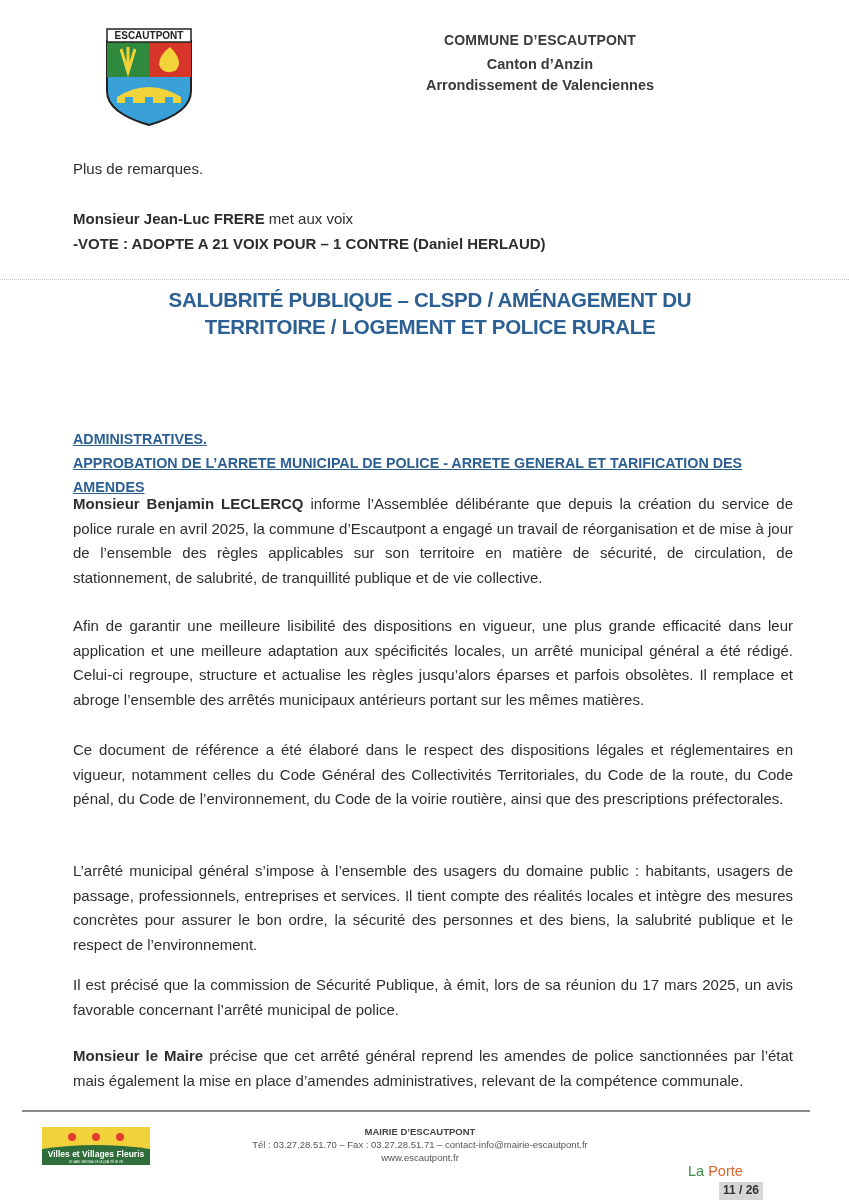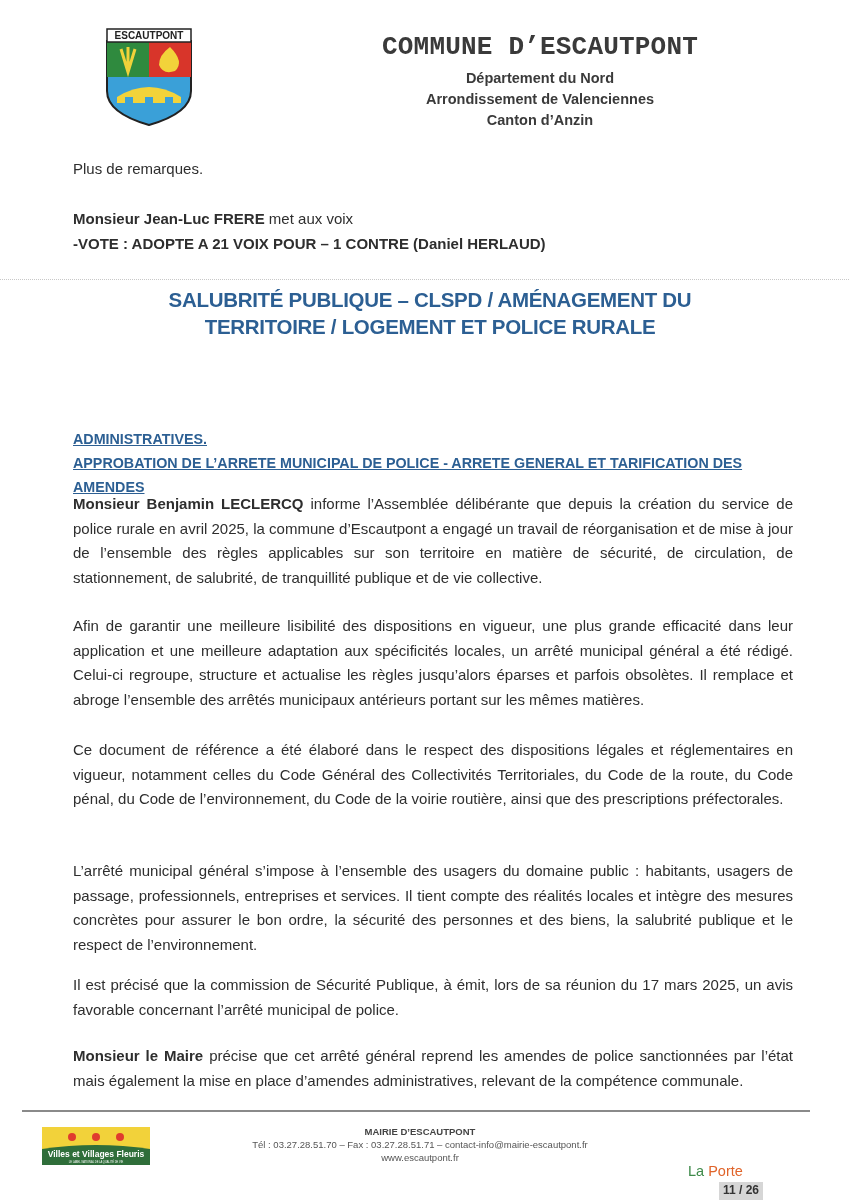--- a/index.html
+++ b/index.html
@@ -1,20 +1,20 @@
 <!DOCTYPE html>
 <html><head>
 <meta charset="utf-8">
 <style>
   html, body { margin:0; padding:0; }
   body { width:849px; height:1200px; background:#ffffff; position:relative; overflow:hidden;
          font-family:"Liberation Sans", sans-serif; color:#2b2b2b; }
   .crest { position:absolute; left:103px; top:27px; width:92px; height:100px; }
   .header-text { position:absolute; left:360px; top:32px; width:360px; text-align:center; color:#3a3a3a; }
-  .header-title { font-size:26px; font-weight:bold; letter-spacing:0.2px; margin-bottom:6px;font-family:Liberation Mono, monospace; }
+  .header-title { font-size:14px; font-weight:bold; letter-spacing:0.2px; margin-bottom:6px; }
   .header-line { font-size:14.5px; font-weight:bold; line-height:21px; }
   .body-text { position:absolute; left:73px; width:720px; font-family:"Liberation Sans Narrow","Liberation Sans", sans-serif;
                font-size:15px; line-height:24.5px; color:#2e2e2e; }
   .justify { text-align:justify; }
   b { font-weight:bold; }
   .dotted-rule { position:absolute; left:0; top:279px; width:849px; height:0; border-top:1px dotted #c8c8c8; }
   .section-title { position:absolute; left:90px; top:286px; width:680px; text-align:center;
                    color:#2c5f93; font-weight:bold; font-size:20.5px; line-height:27px; letter-spacing:-0.3px; }
   .subheading { position:absolute; left:73px; top:427px; width:725px; color:#2c5f93; font-weight:bold;
                 font-size:14.3px; line-height:24px; text-decoration:underline; }
@@ -41,23 +41,22 @@
   <path d="M18 22 L25 45 L32 22 M25 20 V45" stroke="#f0d23a" stroke-width="3" fill="none"></path>
   <path d="M67 20 Q82 35 72 44 Q60 48 56 38 Q56 28 67 20 Z" fill="#f2d33a"></path>
   <path d="M14 70 Q46 50 78 70 V76 H14 Z" fill="#f2d33a"></path>
   <rect x="22" y="70" width="8" height="8" fill="#3aa0d8"></rect>
   <rect x="42" y="70" width="8" height="8" fill="#3aa0d8"></rect>
   <rect x="62" y="70" width="8" height="8" fill="#3aa0d8"></rect>
 </svg>
 
 <div class="header-text">
   <div class="header-title">COMMUNE D’ESCAUTPONT</div>
-  <div class="header-line">Département du Nord</div>
+  <div class="header-line">Canton d’Anzin</div>
   <div class="header-line">Arrondissement de Valenciennes</div>
-  <div class="header-line">Canton d’Anzin</div>
 </div>
 
 <div class="body-text" style="top:157px;">Plus de remarques.</div>
 <div class="body-text" style="top:207px;">
   <b>Monsieur Jean-Luc FRERE</b><span> met aux voix</span><br>
   <b>-VOTE : ADOPTE A 21 VOIX POUR – 1 CONTRE (Daniel HERLAUD)</b>
 </div>
 
 <div class="dotted-rule"></div>
 

